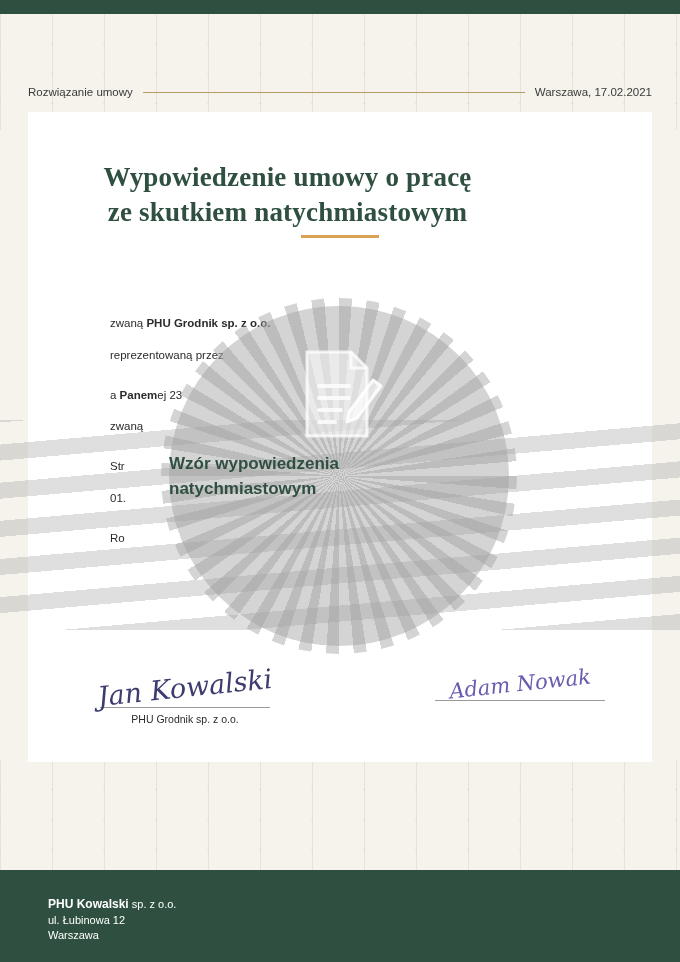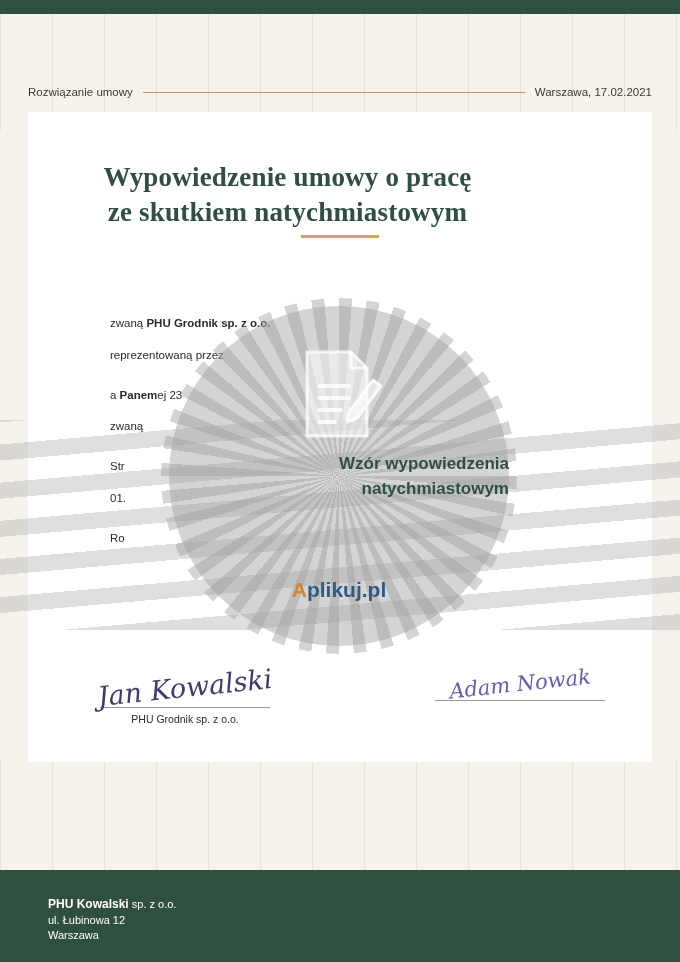--- a/index.html
+++ b/index.html
@@ -187,21 +187,21 @@
   .stamp-doc {
     position: absolute;
     left: 50%; top: 40px;
     margin-left: -46px;
     width: 92px; height: 96px;
   }
   .stamp-text {
     position: absolute;
     left: 0; top: 146px;
     width: 340px;
-    text-align: right;
+    text-align: left;
     font-size: 17px;
     font-weight: bold;
     line-height: 1.45;
     color: #2f5041;
   }
   .stamp-brand {
     position: absolute;
     left: 0; top: 272px;
     width: 340px;
     text-align: center;
@@ -278,23 +278,20 @@
           <line x1="26" y1="64" x2="48" y2="64"></line>
           <line x1="26" y1="76" x2="42" y2="76"></line>
         </g>
         <path d="M56 66 L80 34 L88 40 L64 72 L54 76 Z" fill="#ffffff" fill-opacity="0.6" stroke="#ffffff" stroke-opacity="0.85" stroke-width="3" stroke-linejoin="round"></path>
       </svg>
     </div>
     <div class="stamp-text">
       <div>Wzór wypowiedzenia</div>
       <div>natychmiastowym</div>
     </div>
-    <div class="stamp-brand">
-      <span class="brand-a">A</span><span class="brand-rest">plikuj.pl</span>
-    </div>
   </div>
 
   <div class="sig sig-left">
     <div class="sig-script">Jan Kowalski</div>
     <div class="sig-line"></div>
     <div class="sig-caption">PHU Grodnik sp. z o.o.</div>
   </div>
 
   <div class="sig sig-right">
     <div class="sig-script purple">Adam Nowak</div>

